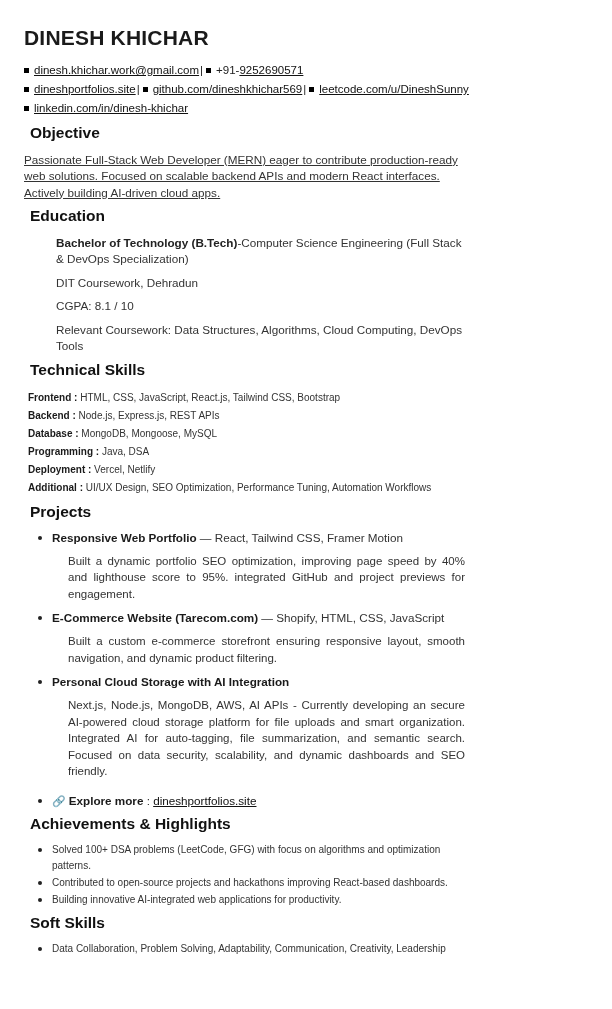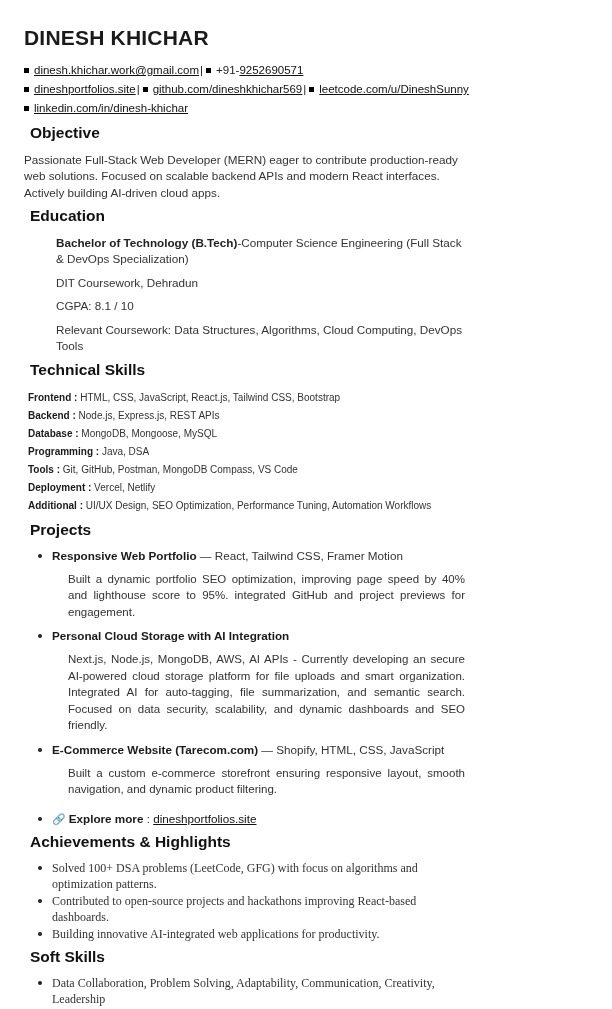--- a/index.html
+++ b/index.html
@@ -78,20 +78,21 @@
   .sec-achieve     { margin-top: 16px; }
   .sec-soft        { margin-top: 13px; }
 
   
   p.body {
     font-size: 11.7px;
     line-height: 16.5px;
     color: #333333;
     margin: 9px 2px 0 0;
     max-width: 560px;
+    text-decoration: underline;
   }
   .edu-line {
     font-size: 11.7px;
     line-height: 16.5px;
     color: #333333;
     margin: 9px 0 0 0;
     max-width: 552px;
     padding-left: 32px;
   }
   .edu-line.tight { margin-top: 7px; }
@@ -170,26 +171,25 @@
 
   
   ul.plainlist {
     list-style: none;
     margin: 8px 0 0 0;
     padding: 0;
   }
   ul.plainlist li {
     position: relative;
     padding-left: 28px;
-    font-size: 12px;
+    font-size: 10px;
     line-height: 16px;
     color: #333333;
     margin-bottom: 1px;
     max-width: 555px;
-    font-family: Liberation Serif, serif;
   }
   ul.plainlist li .bullet {
     position: absolute;
     left: 14px;
     top: 6px;
     width: 4px;
     height: 4px;
     border-radius: 50%;
     background: #222222;
   }
@@ -226,47 +226,46 @@
   <div class="edu-line tight">DIT Coursework, Dehradun</div>
   <div class="edu-line tight">CGPA: 8.1 / 10</div>
   <div class="edu-line tight">Relevant Coursework: Data Structures, Algorithms, Cloud Computing, DevOps Tools</div>
 
   <h2 class="section sec-skills">Technical Skills</h2>
   <div class="skills">
     <div class="skill-row"><b>Frontend :</b><span> HTML, CSS, JavaScript, React.js, Tailwind CSS, Bootstrap</span></div>
     <div class="skill-row"><b>Backend :</b><span> Node.js, Express.js, REST APIs</span></div>
     <div class="skill-row"><b>Database :</b><span> MongoDB, Mongoose, MySQL</span></div>
     <div class="skill-row"><b>Programming :</b><span> Java, DSA</span></div>
-    <div class="skill-row"><b>Tools :</b><span> Git, GitHub, Postman, MongoDB Compass, VS Code</span></div>
     <div class="skill-row"><b>Deployment :</b><span> Vercel, Netlify</span></div>
     <div class="skill-row"><b>Additional :</b><span> UI/UX Design, SEO Optimization, Performance Tuning, Automation Workflows</span></div>
   </div>
 
   <h2 class="section sec-projects">Projects</h2>
   <div class="projects">
 
     <div class="proj-item">
       <div class="proj-head">
         <span class="bullet"></span><b>Responsive Web Portfolio</b><span> — React, Tailwind CSS, Framer Motion</span>
       </div>
       <div class="proj-desc">Built a dynamic portfolio SEO optimization, improving page speed by 40% and lighthouse score to 95%. integrated GitHub and project previews for engagement.</div>
     </div>
 
     <div class="proj-item">
       <div class="proj-head">
+        <span class="bullet"></span><b>E-Commerce Website (Tarecom.com)</b><span> — Shopify, HTML, CSS, JavaScript</span>
+      </div>
+      <div class="proj-desc">Built a custom e-commerce storefront ensuring responsive layout, smooth navigation, and dynamic product filtering.</div>
+    </div>
+
+    <div class="proj-item">
+      <div class="proj-head">
         <span class="bullet"></span><b>Personal Cloud Storage with AI Integration</b><span></span>
       </div>
       <div class="proj-desc">Next.js, Node.js, MongoDB, AWS, AI APIs - Currently developing an secure AI-powered cloud storage platform for file  uploads and smart organization. Integrated AI for auto-tagging, file summarization, and semantic search. Focused on data security, scalability, and dynamic dashboards and SEO friendly.</div>
-    </div>
-
-    <div class="proj-item">
-      <div class="proj-head">
-        <span class="bullet"></span><b>E-Commerce Website (Tarecom.com)</b><span> — Shopify, HTML, CSS, JavaScript</span>
-      </div>
-      <div class="proj-desc">Built a custom e-commerce storefront ensuring responsive layout, smooth navigation, and dynamic product filtering.</div>
     </div>
 
     <div class="explore">
       <span class="bullet"></span><span class="link-emoji">🔗</span><b>Explore more</b><span> : </span><a class="lnk" href="#">dineshportfolios.site</a>
     </div>
 
   </div>
 
   <h2 class="section sec-achieve">Achievements &amp; Highlights</h2>
   <ul class="plainlist">

